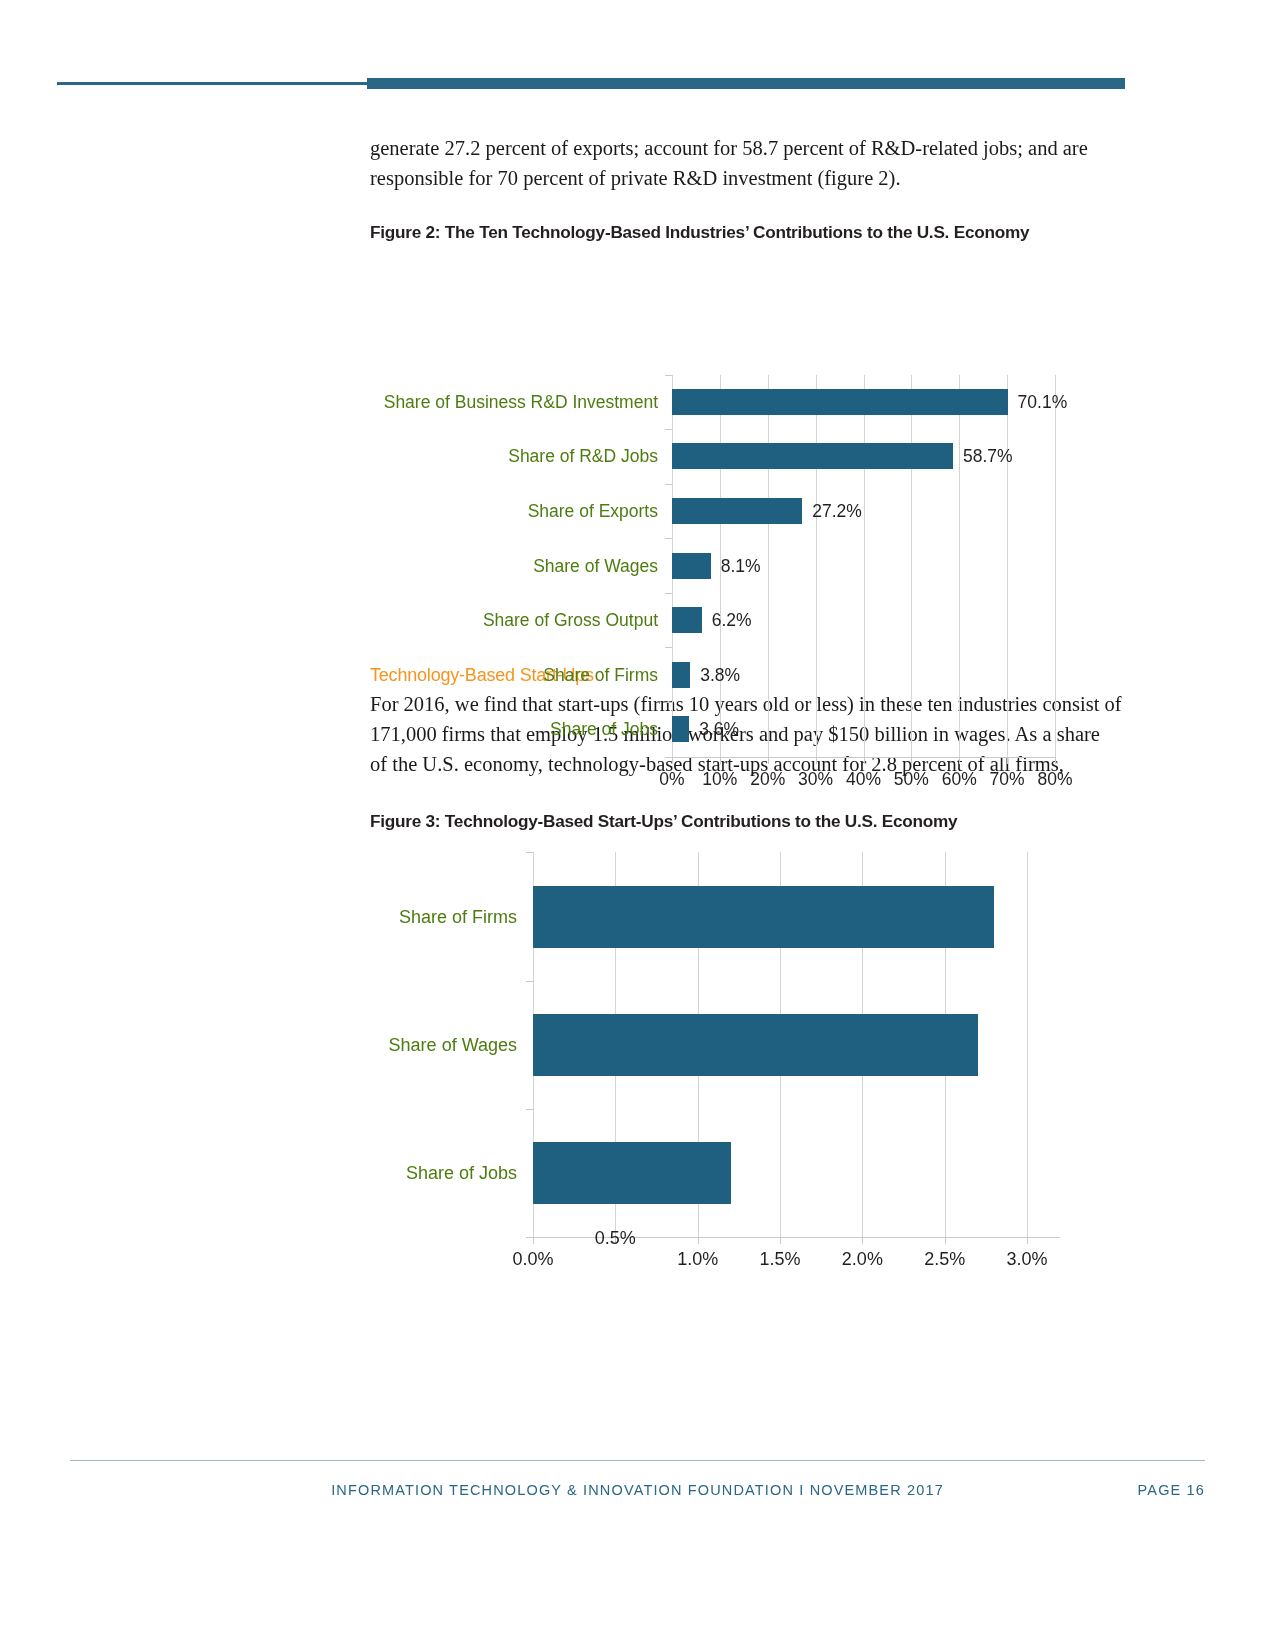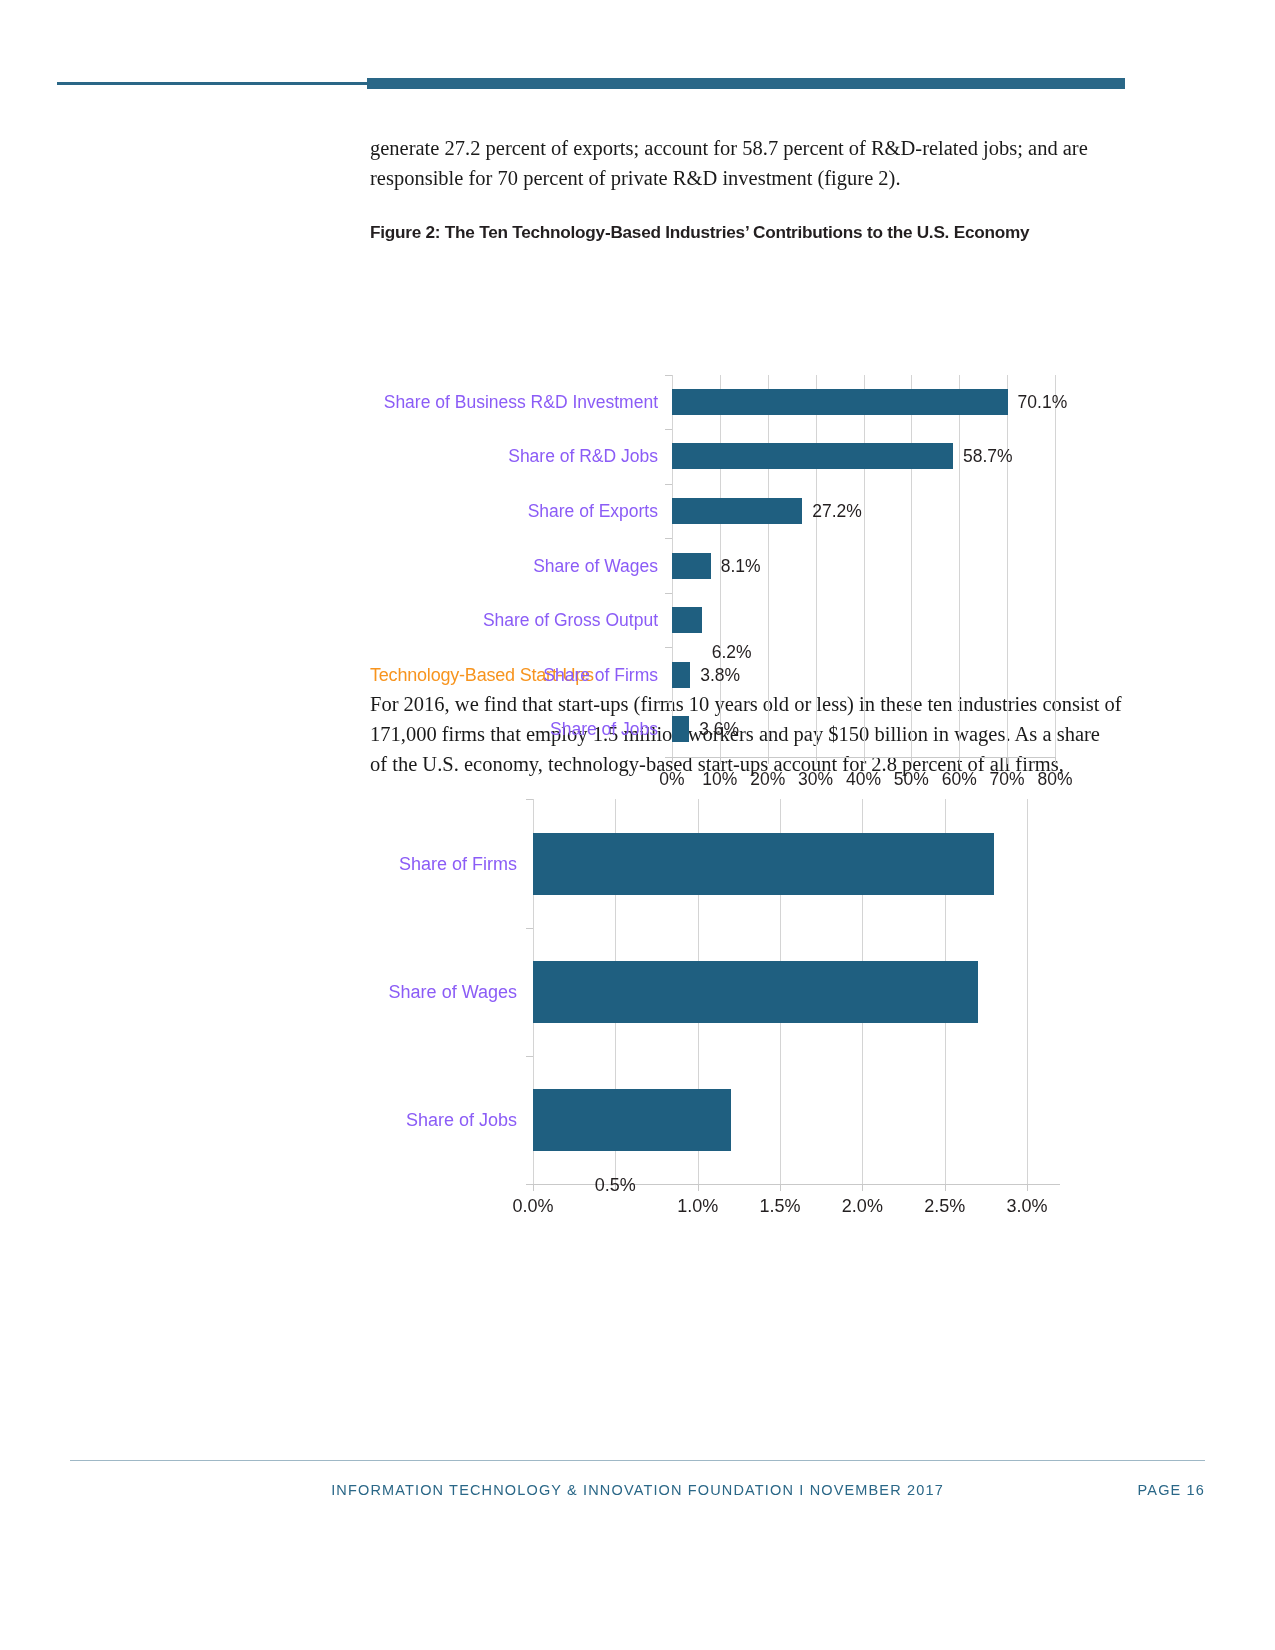--- a/index.html
+++ b/index.html
@@ -70,21 +70,21 @@
     letter-spacing: -0.2px;
   }
 
   
   .chart { position: relative; }
 
   .cat-label {
     position: absolute;
     text-align: right;
     font-family: "Liberation Sans", sans-serif;
-    color: #8b5cf6;
+    color: #4d7c0f;
     white-space: nowrap;
     transform: translateY(-50%);
   }
   .bar {
     position: absolute;
     background: #1f5f80;
     transform: translateY(-50%);
   }
   .val-label {
     position: absolute;
@@ -233,21 +233,21 @@
         <div class="bar" style="left: 302px; top: 203.857px; width: 281.026px; height: 26px; background: rgb(31, 95, 128);"></div>
         <div class="val-label" style="left: 593.026px; top: 203.857px;">58.7%</div>
         <div class="cat-label" style="right: 470px; top: 258.429px;">Share of Exports</div>
         <div class="bar" style="left: 302px; top: 258.429px; width: 130.22px; height: 26px; background: rgb(31, 95, 128);"></div>
         <div class="val-label" style="left: 442.22px; top: 258.429px;">27.2%</div>
         <div class="cat-label" style="right: 470px; top: 313px;">Share of Wages</div>
         <div class="bar" style="left: 302px; top: 313px; width: 38.7788px; height: 26px; background: rgb(31, 95, 128);"></div>
         <div class="val-label" style="left: 350.779px; top: 313px;">8.1%</div>
         <div class="cat-label" style="right: 470px; top: 367.571px;">Share of Gross Output</div>
         <div class="bar" style="left: 302px; top: 367.571px; width: 29.6825px; height: 26px; background: rgb(31, 95, 128);"></div>
-        <div class="val-label" style="left: 341.683px; top: 367.571px; margin-top: 32px;">6.2%</div>
+        <div class="val-label" style="left: 341.683px; top: 367.571px;">6.2%</div>
         <div class="cat-label" style="right: 470px; top: 422.143px;">Share of Firms</div>
         <div class="bar" style="left: 302px; top: 422.143px; width: 18.1925px; height: 26px; background: rgb(31, 95, 128);"></div>
         <div class="val-label" style="left: 330.192px; top: 422.143px;">3.8%</div>
         <div class="cat-label" style="right: 470px; top: 476.714px;">Share of Jobs</div>
         <div class="bar" style="left: 302px; top: 476.714px; width: 17.235px; height: 26px; background: rgb(31, 95, 128);"></div>
         <div class="val-label" style="left: 329.235px; top: 476.714px;">3.6%</div>
         <div class="xtick-label" style="left: 302px; top: 516px;">0%</div>
         <div class="xtick-label" style="left: 349.875px; top: 516px;">10%</div>
         <div class="xtick-label" style="left: 397.75px; top: 516px;">20%</div>
         <div class="xtick-label" style="left: 445.625px; top: 516px;">30%</div>
@@ -260,20 +260,21 @@
   </div>
 
   <div class="subhead" style="margin-top:2px;">Technology-Based Start-Ups</div>
 
   <div class="body-text" style="margin-top:3px;">
     <p>For 2016, we find that start-ups (firms 10 years old or less) in these ten industries consist of</p>
     <p>171,000 firms that employ 1.5 million workers and pay $150 billion in wages. As a share</p>
     <p>of the U.S. economy, technology-based start-ups account for 2.8 percent of all firms,</p>
   </div>
 
+  <div class="fig-caption" style="margin-top:32px;">Figure 3: Technology-Based Start-Ups’ Contributions to the U.S. Economy</div>
 
   <div style="position:relative; height:440px; margin-top:12px;">
     <div class="chart" id="figure3-chart">
         <div class="gridline" style="left: 163px; top: 8px; height: 385px;"></div>
         <div class="gridline" style="left: 245.344px; top: 8px; height: 385px;"></div>
         <div class="gridline" style="left: 327.688px; top: 8px; height: 385px;"></div>
         <div class="gridline" style="left: 410.031px; top: 8px; height: 385px;"></div>
         <div class="gridline" style="left: 492.375px; top: 8px; height: 385px;"></div>
         <div class="gridline" style="left: 574.719px; top: 8px; height: 385px;"></div>
         <div class="gridline" style="left: 657.062px; top: 8px; height: 385px;"></div>

